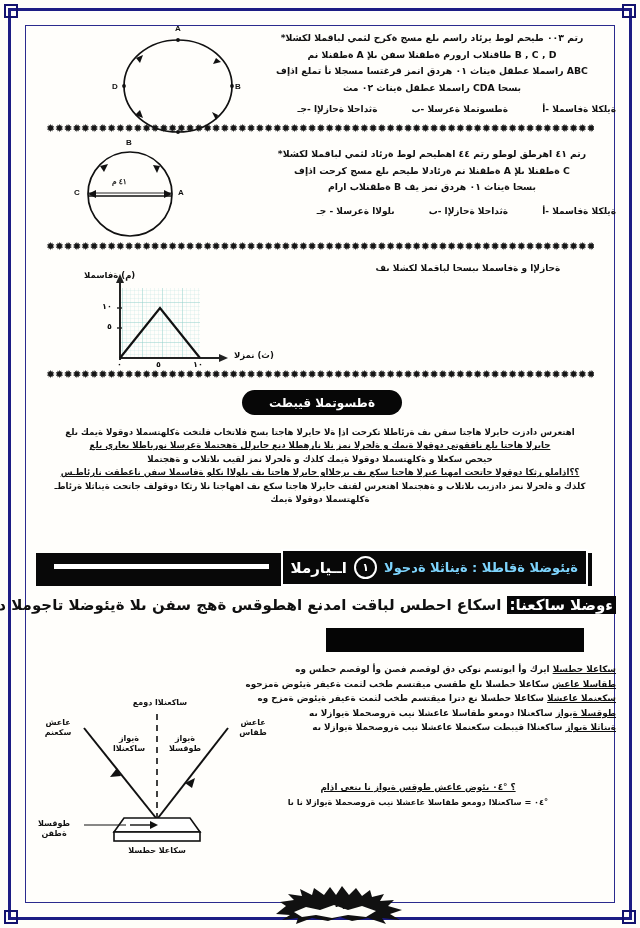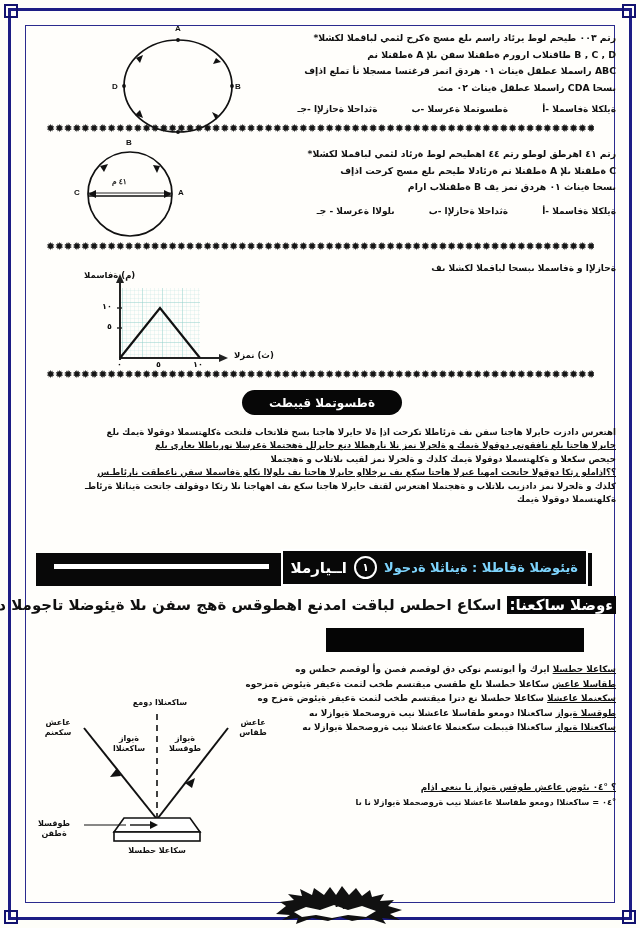--- a/index.html
+++ b/index.html
@@ -14,21 +14,21 @@
       border:1px solid #2b2b8e;box-sizing:border-box;}
   .corner{position:absolute;width:14px;height:14px;border:2px solid #12126e;box-sizing:border-box;}
   .corner.tl{left:4px;top:4px;}
   .corner.tr{right:4px;top:4px;}
   .corner.bl{left:4px;bottom:4px;}
   .corner.br{right:4px;bottom:4px;}
 
   #content{position:absolute;left:20px;top:20px;width:600px;height:888px;}
 
   
-  .ar{direction:rtl;text-align:right;unicode-bidi:bidi-override;}
+  .ar{direction:rtl;text-align:center;unicode-bidi:bidi-override;}
 
   
   .prob{position:absolute;direction:rtl;text-align:right;
         font-weight:bold;font-size:9.3px;line-height:16.5px;color:#101010;}
   .prob .ln{white-space:nowrap;}
 
   .answers{position:absolute;direction:rtl;display:flex;justify-content:flex-start;
            gap:34px;font-weight:bold;font-size:9px;}
 
   .stars{position:absolute;left:26px;width:548px;height:10px;overflow:hidden;
@@ -245,21 +245,21 @@
       </div>
       <div>
         <span class="ar term">سكعنملا عاعشلا</span>
         <span class="ar">سكاعلا حطسلا نع دترا ميقتسم طخب لثمت ةعيفر ةيئوض ةمزح وه</span>
       </div>
       <div>
         <span class="ar term">طوقسلا ةيواز</span>
         <span class="ar">ساكعنلاا دومعو طقاسلا عاعشلا نيب ةروصحملا ةيوازلا ىه</span>
       </div>
       <div>
-        <span class="ar term">ساكعنلاا ةيواز</span>
+        <span class="ar term">ةيناثلا ةيواز</span>
         <span class="ar">ساكعنلاا قيبطت سكعنملا عاعشلا نيب ةروصحملا ةيوازلا ىه</span>
       </div>
     </div>
 
     <div class="defs" style="left:200px;top:760px;width:396px;">
       <div class="ar term" style="font-size:8.8px;">؟ °٤٠ ىئوض عاعش طوقس ةيواز نا ىنعي اذام</div>
       <div class="ar" style="font-size:8.2px;">°٤٠ = ساكعنلاا دومعو طقاسلا عاعشلا نيب ةروصحملا ةيوازلا نا ىا</div>
     </div>
 
     <div id="refl">

